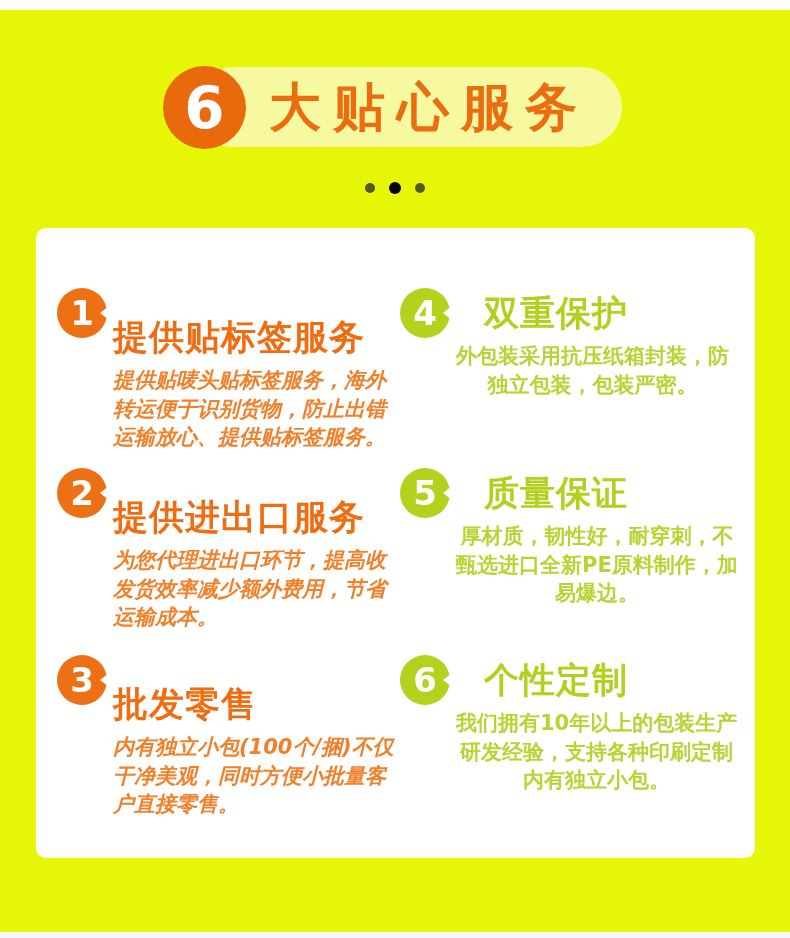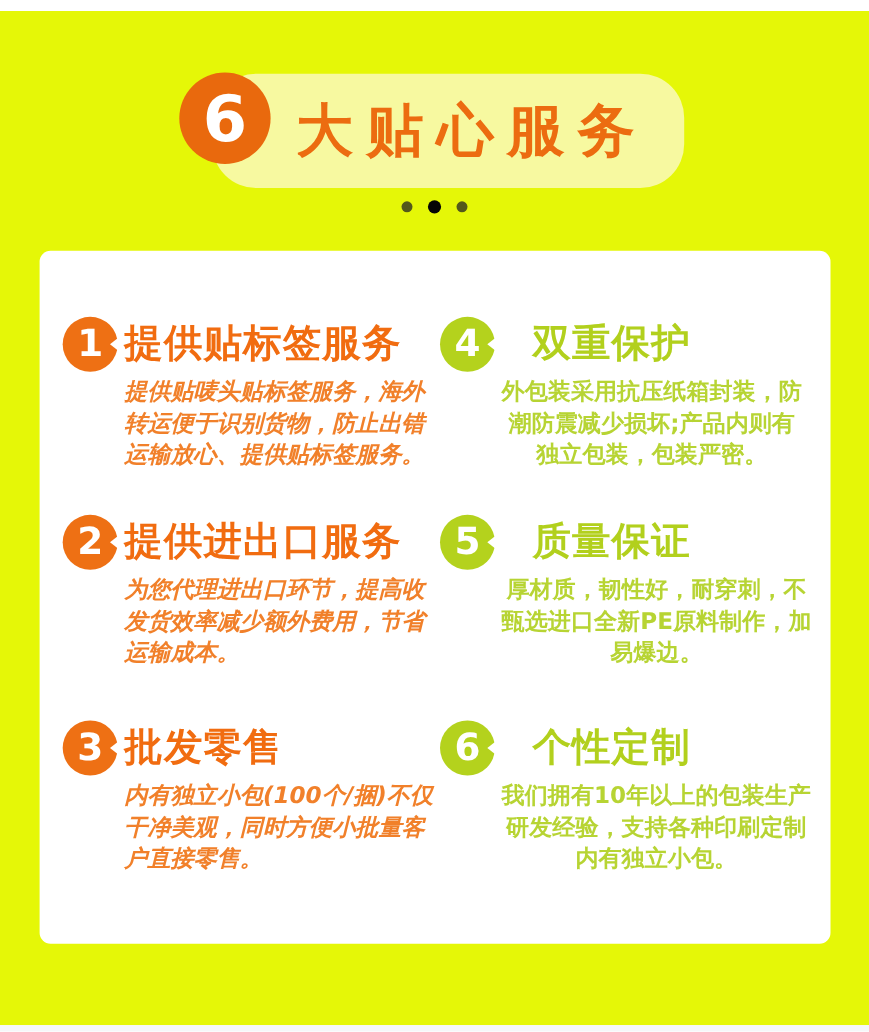--- a/index.html
+++ b/index.html
@@ -9,21 +9,21 @@
   .page {
     position:relative; width:790px; height:938px;
     margin:0 auto; background:#fff; overflow:hidden;
   }
   .top-strip  { position:absolute; left:0; top:0;   width:790px; height:10px; background:#ffffff; }
   .bg-fill    { position:absolute; left:0; top:10px; width:790px; height:922px; background:var(--background,#e5f707); }
   .bottom-strip{position:absolute; left:0; top:932px; width:790px; height:6px; background:var(--bottom-strip,#f5f7f9); }
 
   
   .header-pill {
-    position:absolute; left:193px; top:67px; width:429px; height:104px;
+    position:absolute; left:193px; top:67px; width:429px; height:80px;
     background:var(--pill,#f7f9a0); border-radius:40px;
     display:flex; align-items:center; padding-left:76px;
   }
   .header-title {
     font-size:52px; font-weight:bold; letter-spacing:12px;
     color:var(--header-orange-text,#ec6c10); white-space:nowrap; line-height:1;
   }
   .header-circle {
     position:absolute; left:163px; top:66px; width:83px; height:83px;
     background:var(--header-orange,#e9690d); border-radius:50%;
@@ -68,21 +68,21 @@
 
   .content { margin-left:6px; min-width:0; }
   .svc-title {
     font-size:35px; font-weight:bold; line-height:50px;
     letter-spacing:1px; white-space:nowrap;
   }
   .svc-body { margin-top:4px; font-size:21px; font-weight:bold; line-height:28.5px; }
   .svc-body .line { white-space:nowrap; }
 
   .orange .badge     { background:var(--orange,#ee7014); }
-  .orange .svc-title { color:var(--orange-text,#f16c10); }
+  .orange .svc-title { color:var(--orange-text,#f16c10);margin-top:24px; }
   .orange .svc-body  { color:var(--orange-body,#f1802a);font-style:italic; }
   .green  .badge     { background:var(--green,#b4d21d); }
   .green  .svc-title { color:var(--green-text,#b2d01d);margin-left:28px; }
   .green  .svc-body  { color:var(--green-body,#b7d433);text-align:center; }
 </style>
 </head>
 <body>
 
 <div class="page">
   <div class="top-strip"></div>
@@ -154,21 +154,20 @@
 
       <div class="service green">
         <div class="badge">
           <span class="num">4</span>
           <span class="notch"></span>
         </div>
         <div class="content">
           <div class="svc-title">双重保护</div>
           <div class="svc-body">
             <div class="line">外包装采用抗压纸箱封装，防</div>
-            <div class="line">潮防震减少损坏;产品内则有</div>
             <div class="line">独立包装，包装严密。</div>
           </div>
         </div>
       </div>
 
       <div class="service green">
         <div class="badge">
           <span class="num">5</span>
           <span class="notch"></span>
         </div>

